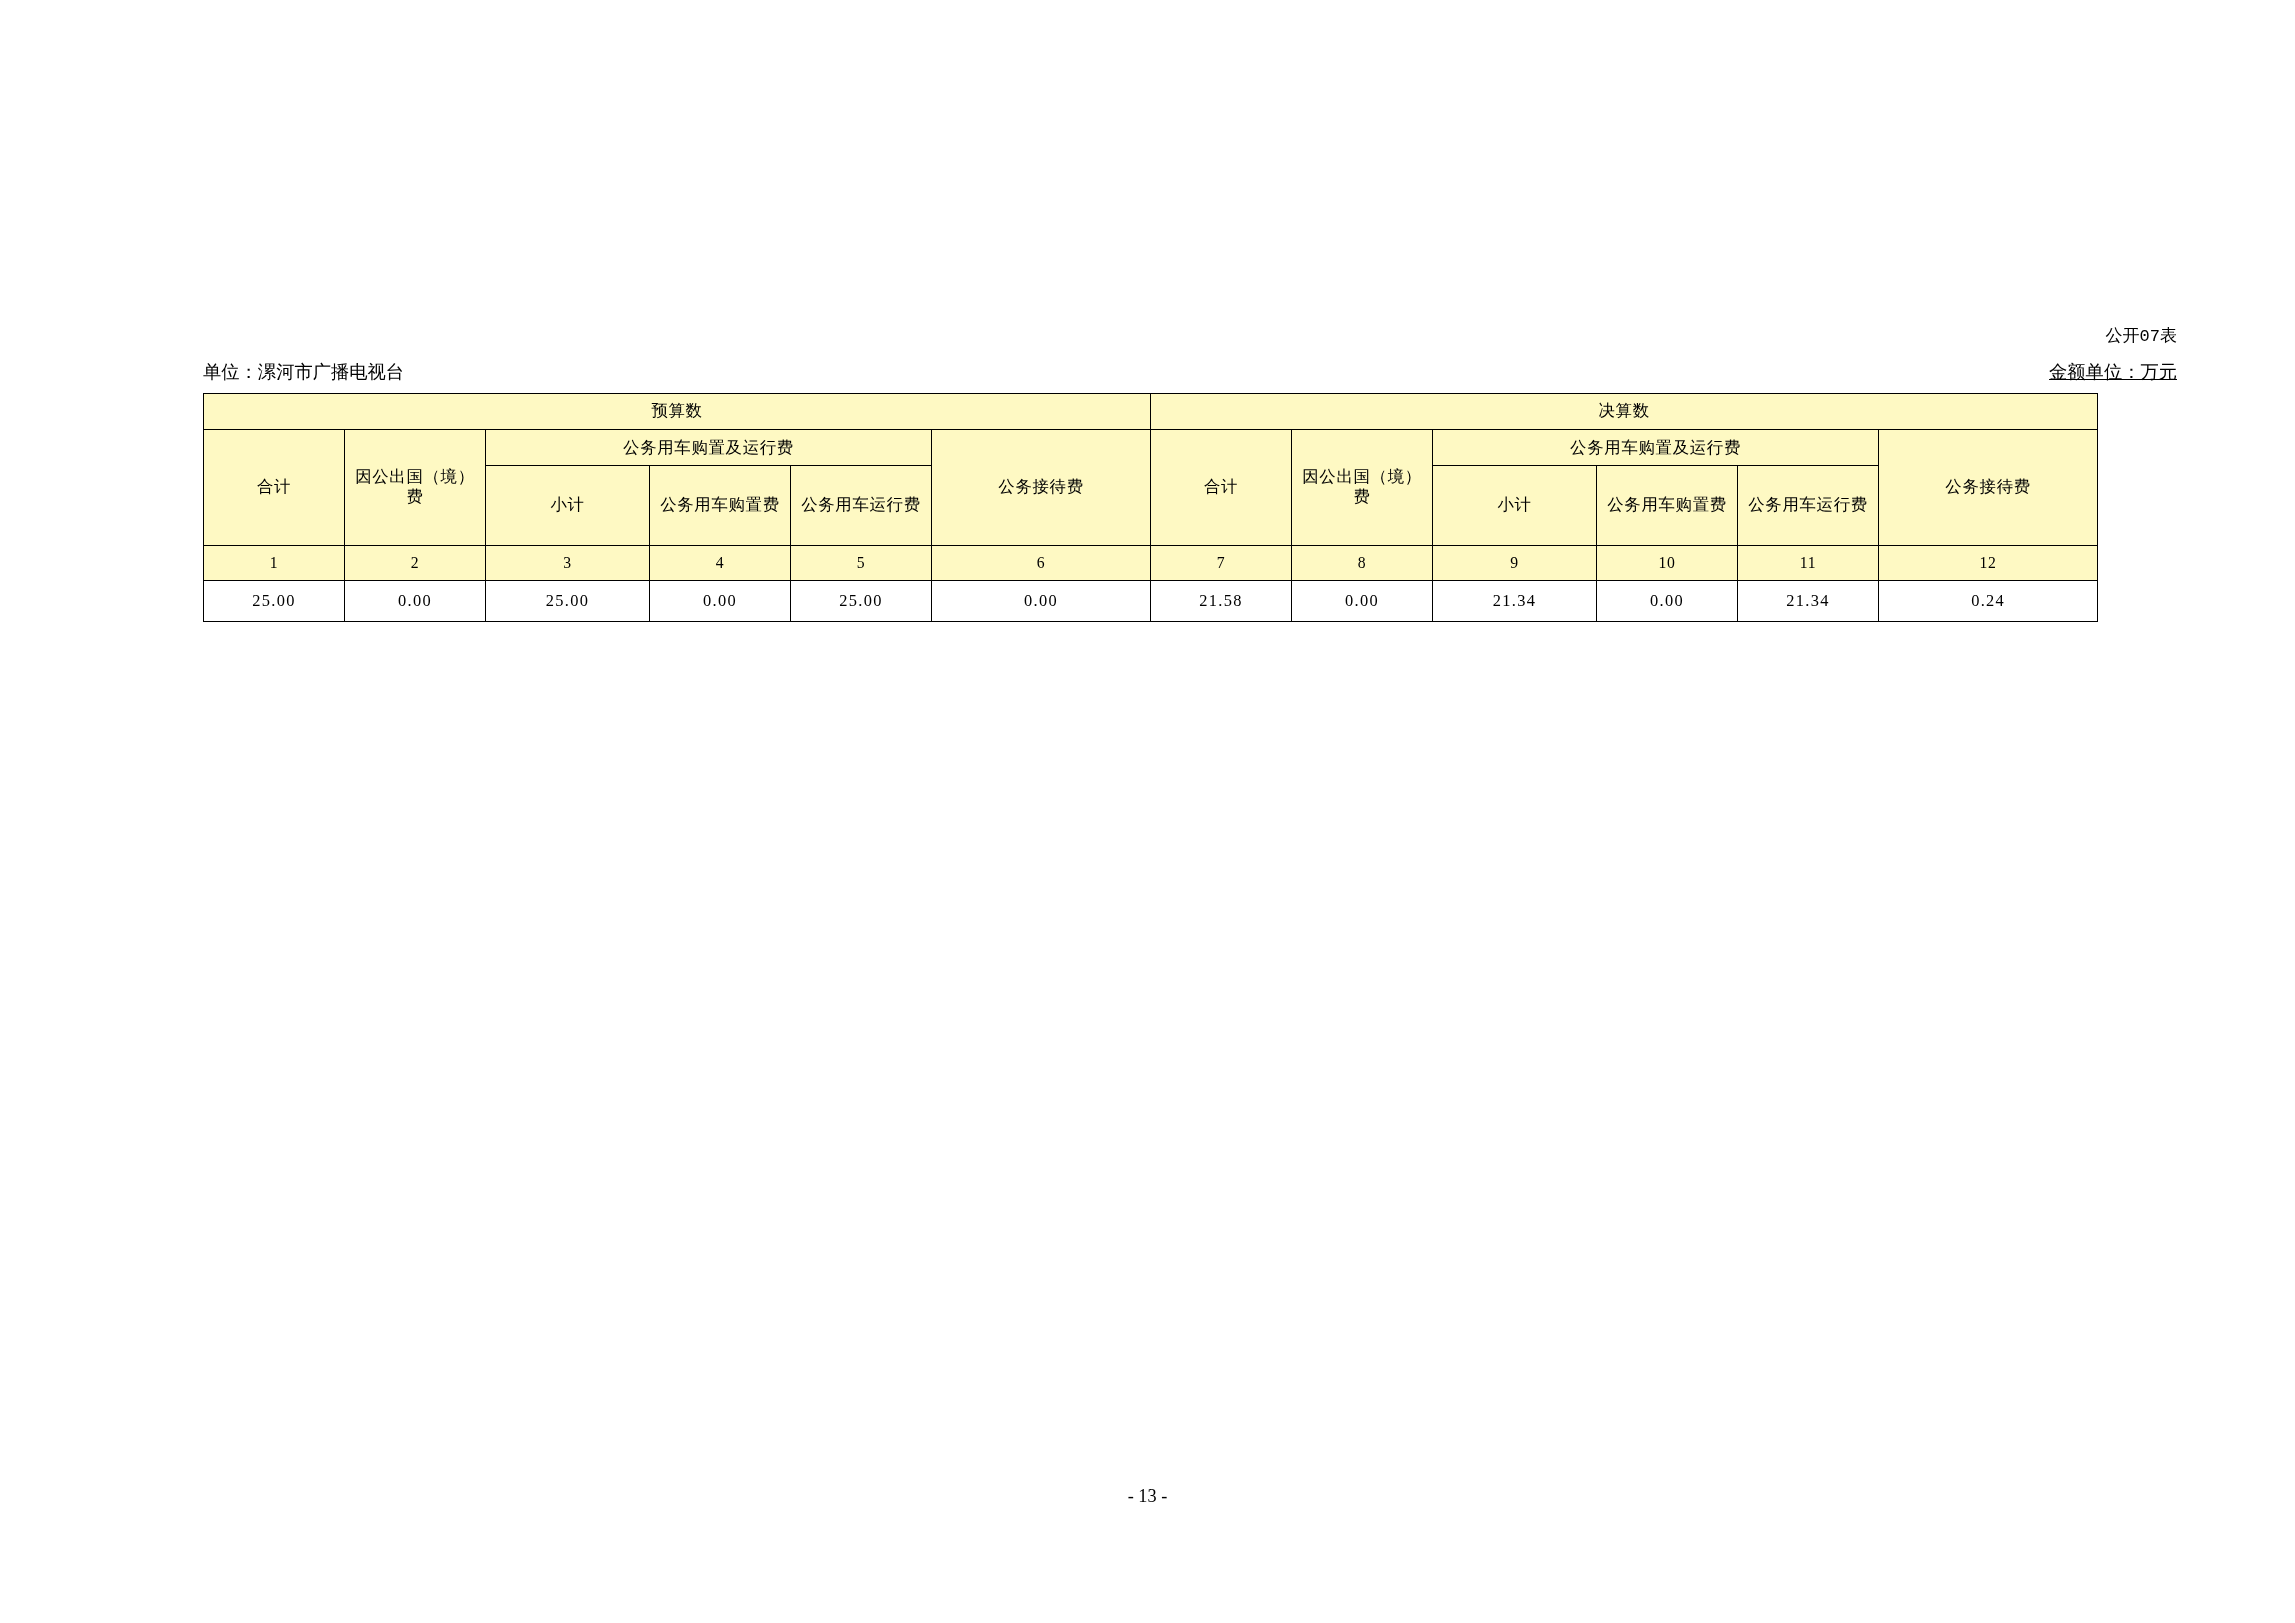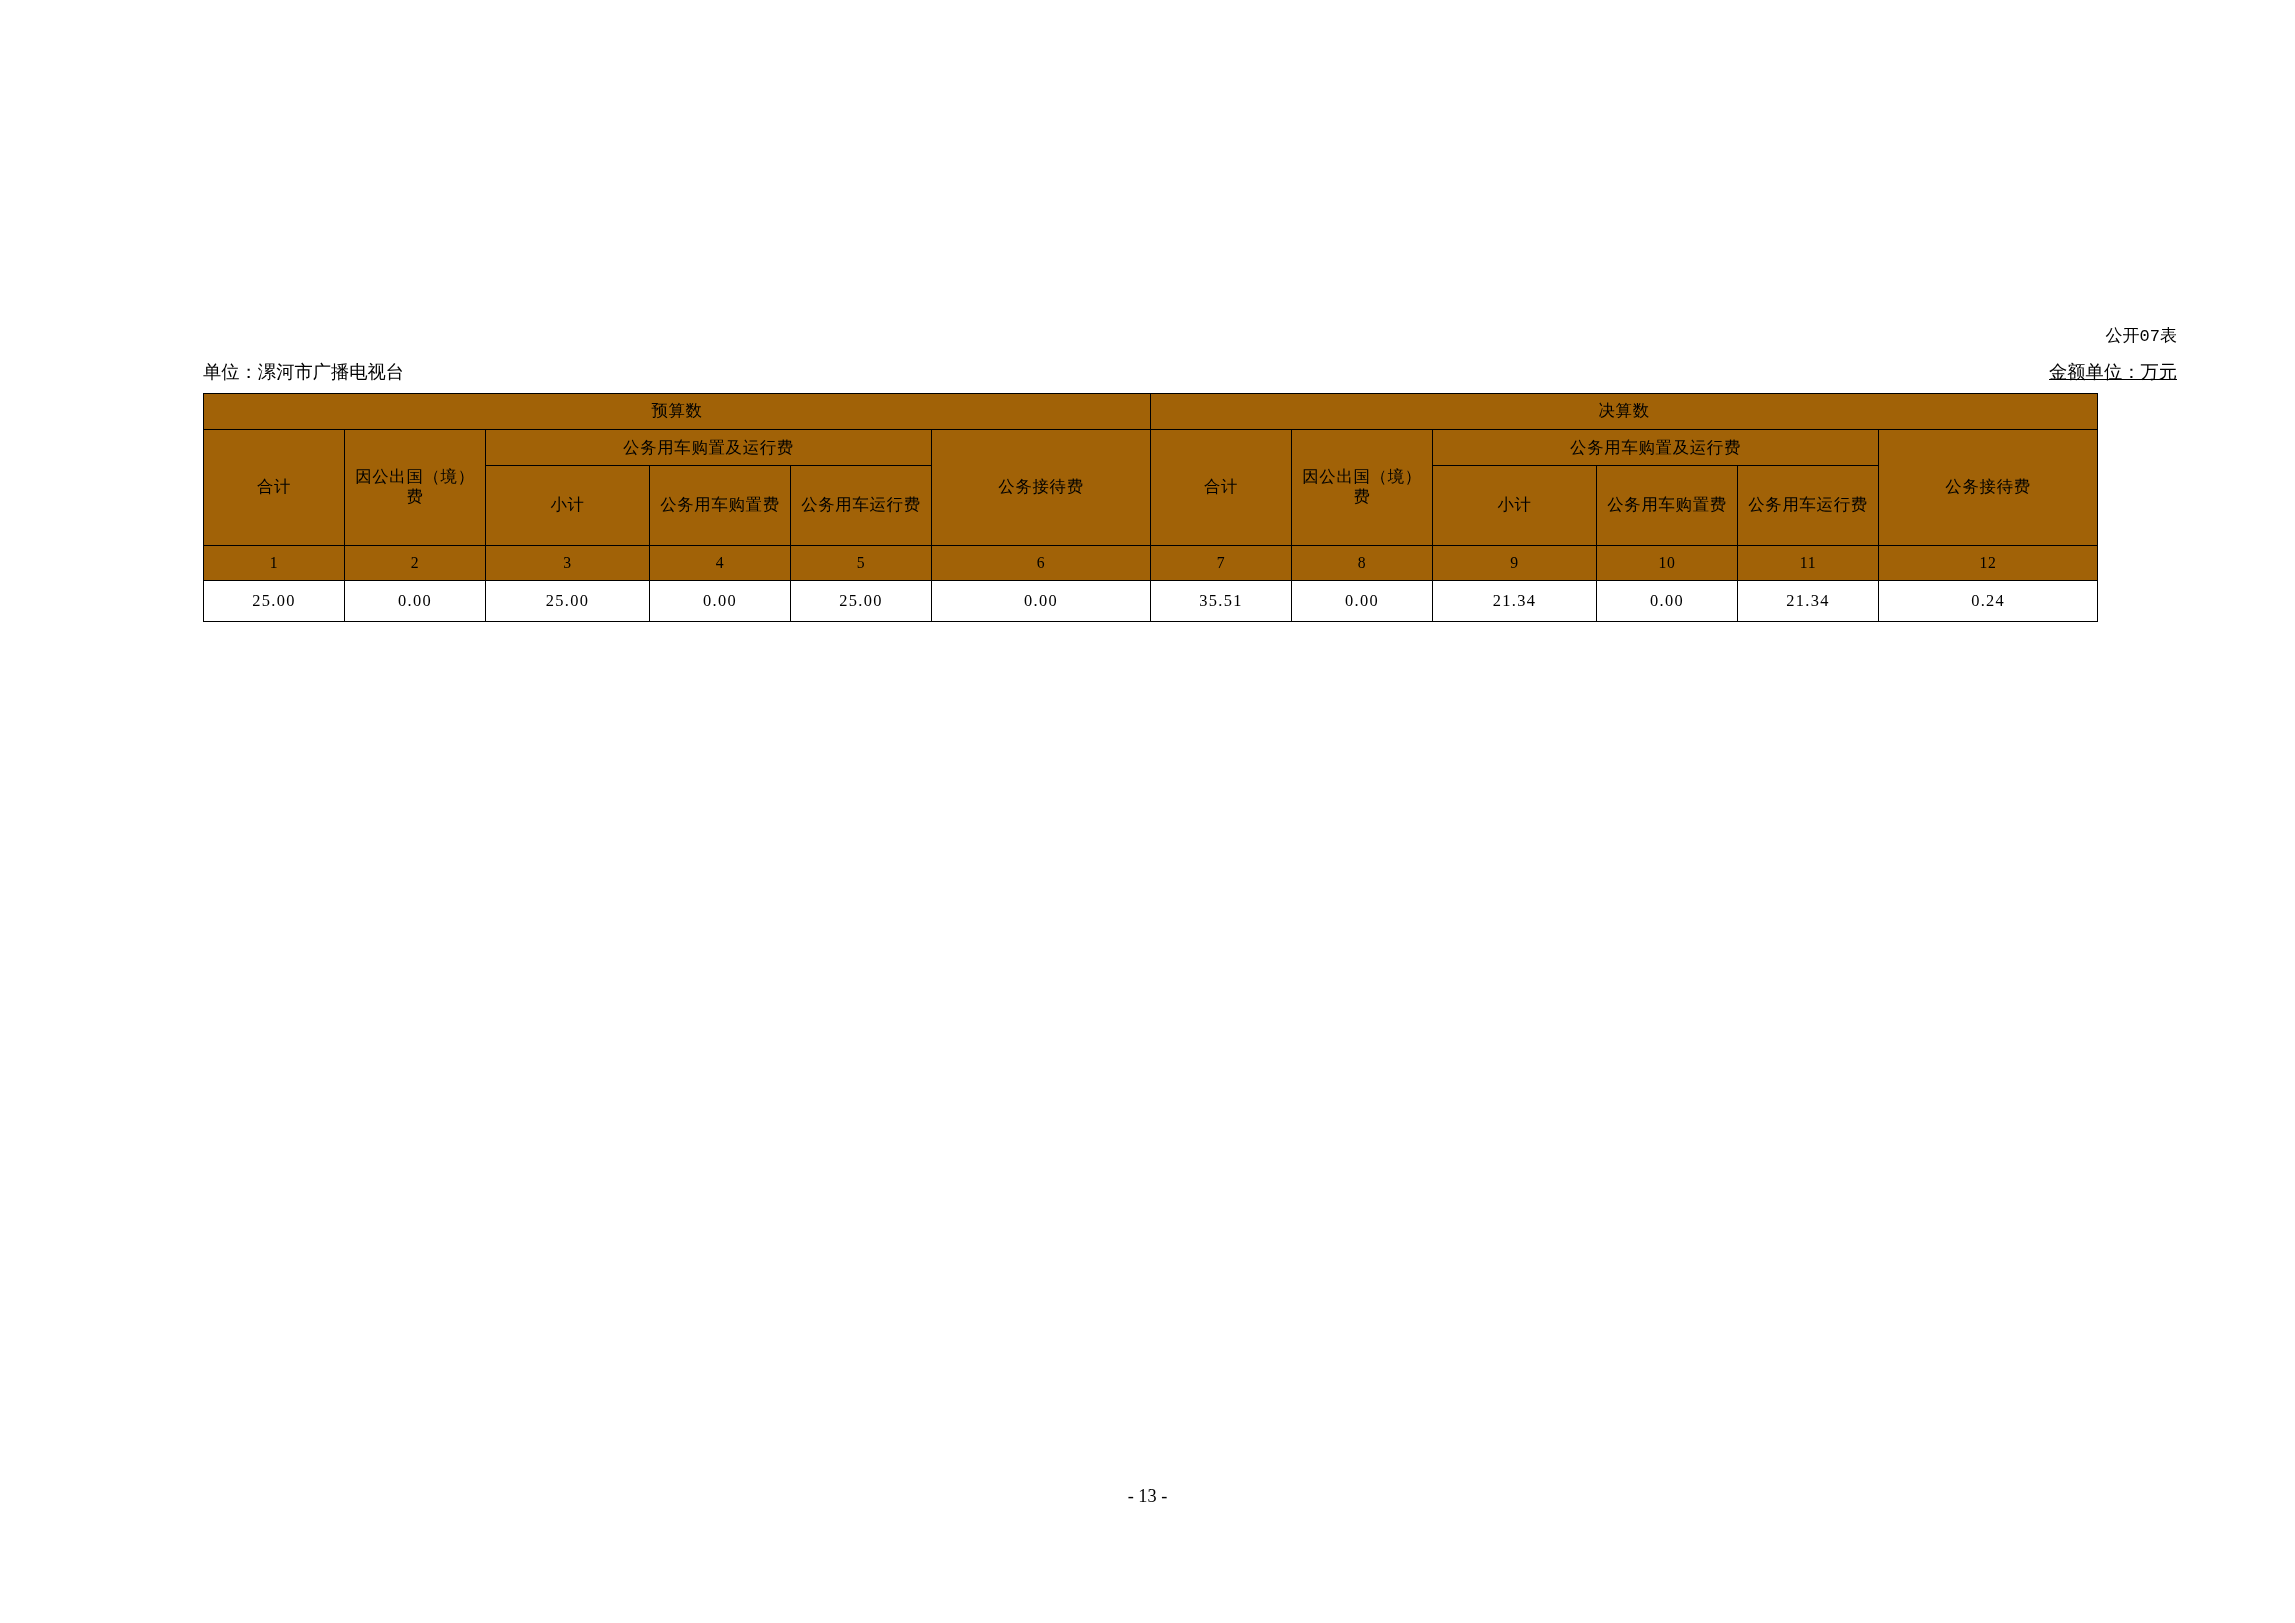--- a/index.html
+++ b/index.html
@@ -63,21 +63,21 @@
   table.main td, table.main th {
     border: 0.7px solid #000000;
     font-weight: normal;
     font-size: 16.4px;
     text-align: center;
     vertical-align: middle;
     padding: 2.6px 3.9px;
     line-height: 1.25;
   }
   table.main thead td {
-    background: #a16207;
+    background: #fef9c3;
     letter-spacing: 0.7px;
   }
   table.main thead td.numrow {
     height: 29px;
     font-size: 15.7px;
     font-family: "Liberation Serif", serif;
   }
   .grp-head { height: 30px; }
   .col-head { height: 73px; }
   .data-row td {
@@ -170,21 +170,21 @@
       </tr>
     </thead>
     <tbody>
       <tr class="data-row">
         <td>25.00</td>
         <td>0.00</td>
         <td>25.00</td>
         <td>0.00</td>
         <td>25.00</td>
         <td>0.00</td>
-        <td>35.51</td>
+        <td>21.58</td>
         <td>0.00</td>
         <td>21.34</td>
         <td>0.00</td>
         <td>21.34</td>
         <td>0.24</td>
       </tr>
     </tbody>
   </table>
 
 

